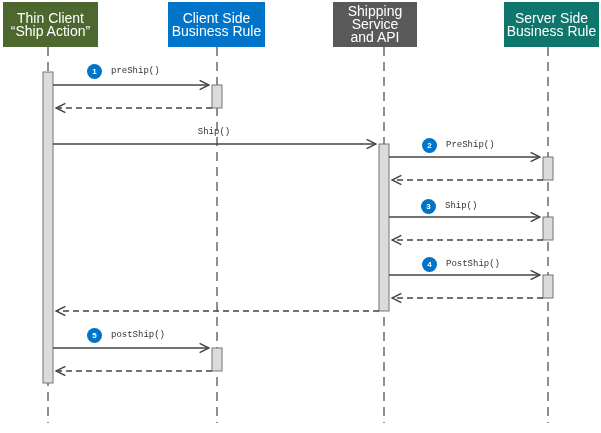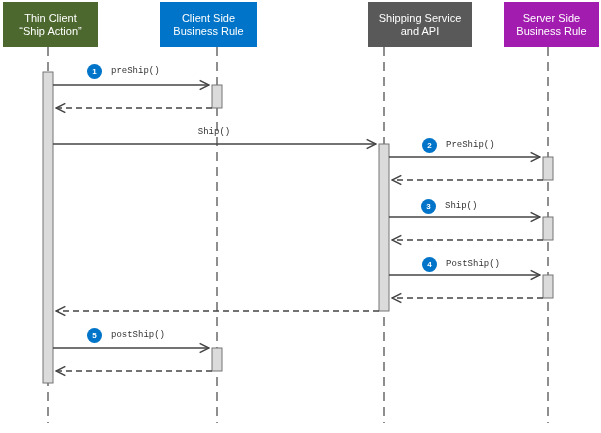--- a/index.html
+++ b/index.html
@@ -2,21 +2,21 @@
 <html style="--background: #FFFFFF; --actor-green: #4D682E; --actor-blue: #0074C8; --actor-gray: #595959; --number-badge: #0074C8; --activation-fill: #DBDBDB; --activation-border: #757575; --line: #444444;"><head>
 <meta charset="utf-8">
 <style>
   html,body{margin:0;padding:0;background:#fff;}
   #canvas{
     position:relative;width:601px;height:433px;background:var(--background,#fff);
     font-family:"Liberation Sans", sans-serif;overflow:hidden;
   }
   .actor{
     position:absolute;top:2px;height:45px;display:flex;align-items:center;justify-content:center;
-    color:#fff;font-size:11px;line-height:13px;text-align:center;white-space:pre-line;
+    color:#fff;font-size:14px;line-height:13px;text-align:center;white-space:pre-line;
   }
   #lines{position:absolute;left:0;top:0;}
   .lifeline{stroke:var(--line,#444);stroke-width:1.2;stroke-dasharray:9 6;fill:none;}
   .actbar{fill:var(--activation-fill,#dbdbdb);stroke:var(--activation-border,#757575);stroke-width:1;}
   .call{stroke:var(--line,#444);stroke-width:1.3;fill:none;}
   .ret{stroke:var(--line,#444);stroke-width:1.3;fill:none;stroke-dasharray:6 4;}
   .msg{position:absolute;display:flex;align-items:center;gap:9px;height:16px;}
   .badge{
     width:15px;height:15px;border-radius:50%;background:var(--number-badge,#0074c8);
     color:#fff;font-size:8px;font-weight:bold;display:flex;align-items:center;justify-content:center;
@@ -60,25 +60,25 @@
     <line class="ret" x1="212" y1="108" x2="56" y2="108" marker-end="url(#ah)"></line>
     <line class="ret" x1="543" y1="180" x2="392" y2="180" marker-end="url(#ah)"></line>
     <line class="ret" x1="543" y1="240" x2="392" y2="240" marker-end="url(#ah)"></line>
     <line class="ret" x1="543" y1="298" x2="392" y2="298" marker-end="url(#ah)"></line>
     <line class="ret" x1="379" y1="311" x2="56" y2="311" marker-end="url(#ah)"></line>
     <line class="ret" x1="212" y1="371" x2="56" y2="371" marker-end="url(#ah)"></line>
   </svg>
 
   <div class="actor" style="left: 3px; width: 95px; background: rgb(77, 104, 46);"><span>Thin Client
 “Ship Action”</span></div>
-  <div class="actor" style="left: 160px; width: 97px; background: rgb(0, 116, 200);"><span>Client Side
+  <div class="actor" style="left: 168px; width: 97px; background: rgb(0, 116, 200);"><span>Client Side
 Business Rule</span></div>
-  <div class="actor" style="left: 333px; width: 104px; background: rgb(89, 89, 89); margin-left: 35px;"><span>Shipping Service
+  <div class="actor" style="left: 333px; width: 84px; background: rgb(89, 89, 89);"><span>Shipping Service
 and API</span></div>
-  <div class="actor" style="left: 504px; width: 95px; background: #a21caf;"><span>Server Side
+  <div class="actor" style="left: 504px; width: 95px; background: #0f766e;"><span>Server Side
 Business Rule</span></div>
 
   <div class="msg" style="left:87px;top:63px">
     <span class="badge" style="background: rgb(0, 116, 200);">1</span>
     <span class="mlabel">preShip()</span>
   </div>
 
   <div class="msg-center" style="left:164px;top:126px;width:100px">
     <span class="mlabel">Ship()</span>
   </div>

